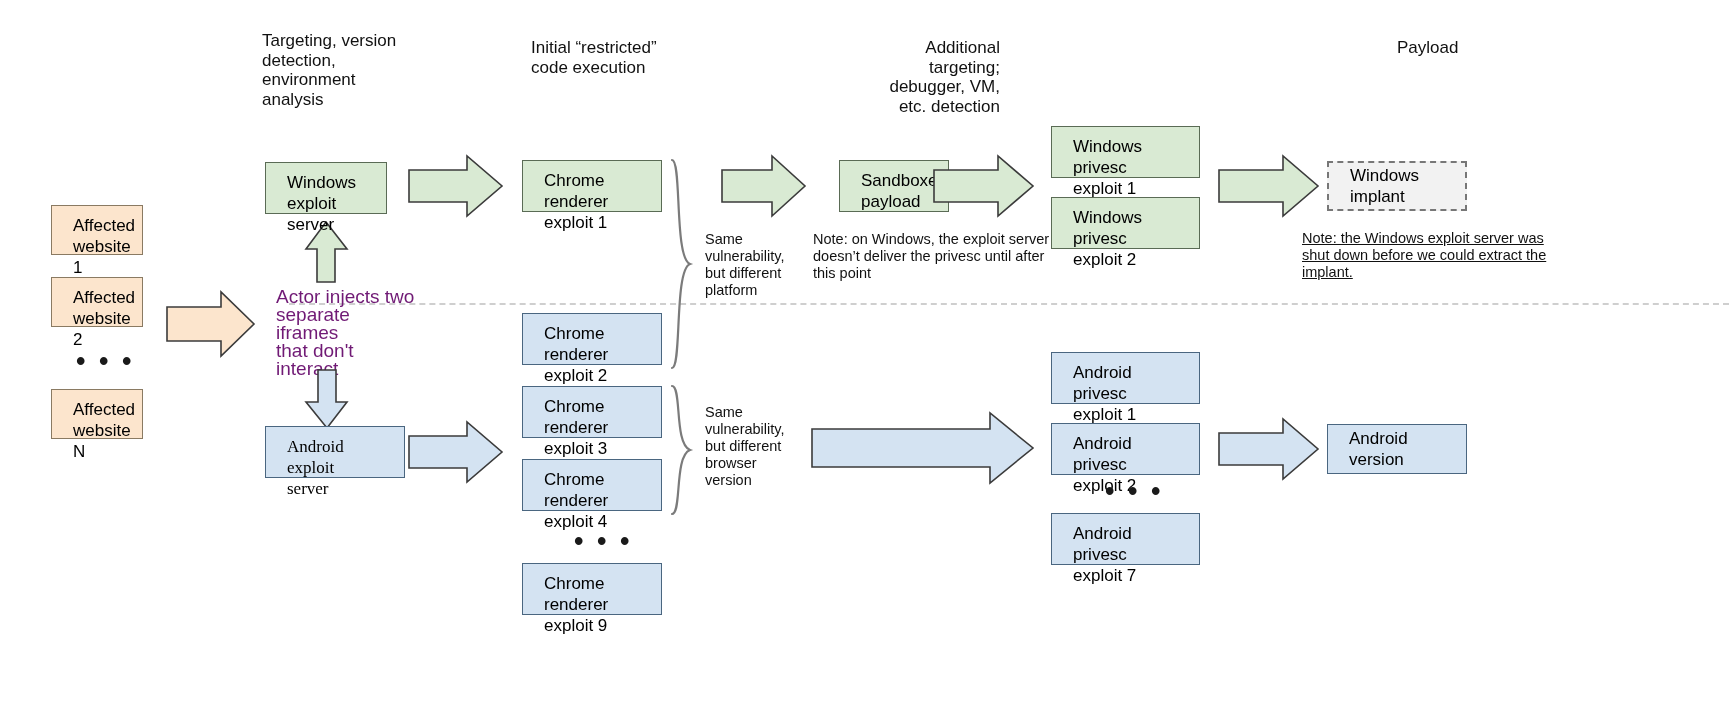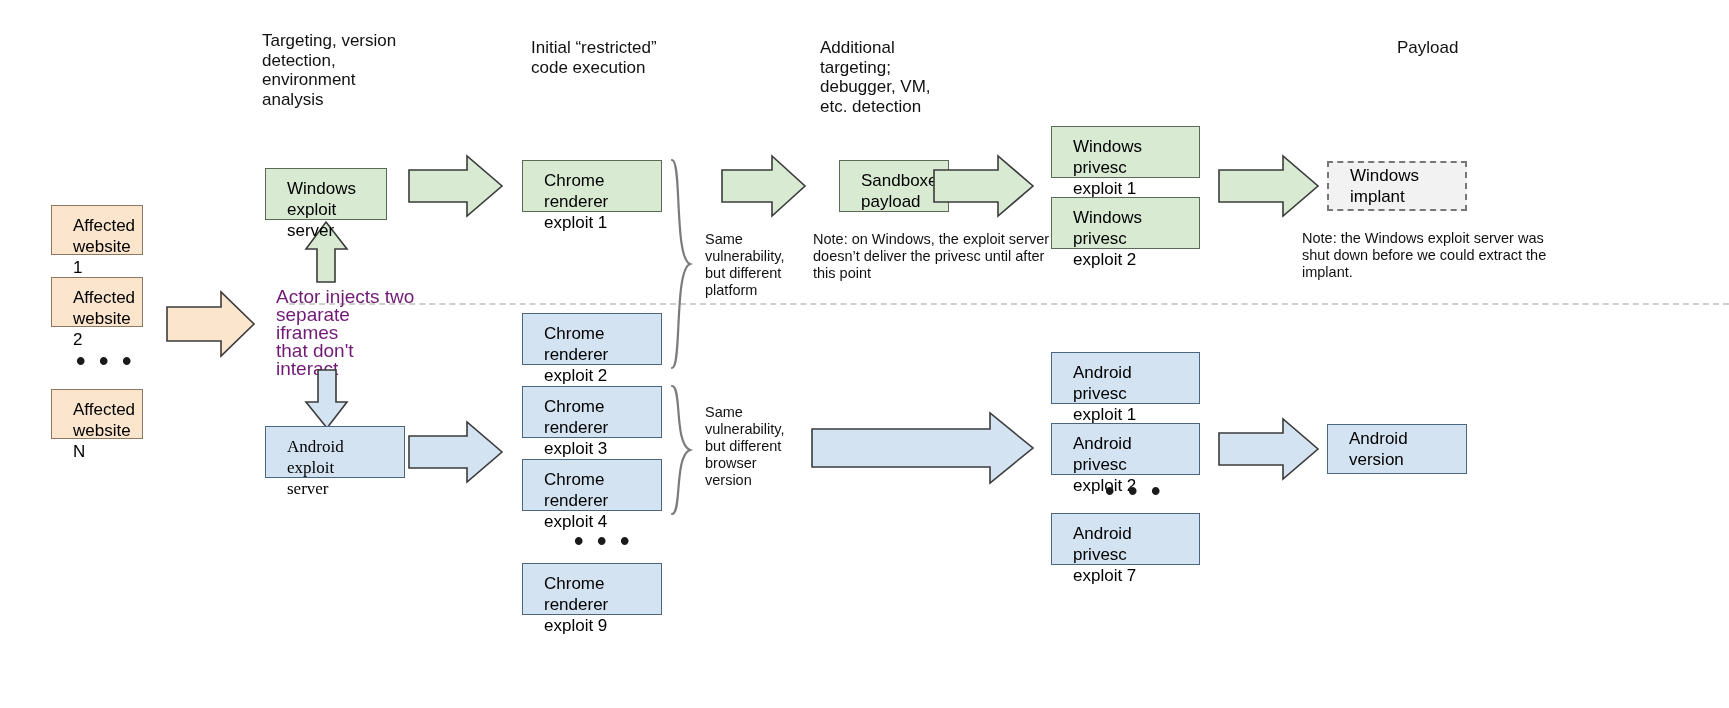--- a/index.html
+++ b/index.html
@@ -95,21 +95,21 @@
 <body>
 
 <div id="canvas">
 
   <div class="colhead" style="left:531px; top:38px; width:200px;">Initial “restricted”
 code execution</div>
   <div class="colhead" style="left:262px; top:31px; width:180px;">Targeting, version
 detection,
 environment
 analysis</div>
-  <div class="colhead" style="left:820px; top:38px; width:180px;">Additional
+  <div class="colhead" style="left:820px; top:38px; width:180px;text-align:right;">Additional
 targeting;
 debugger, VM,
 etc. detection</div>
   <div class="colhead" style="left:1397px; top:38px; width:160px;">Payload</div>
 
   <div class="sep" style="left:289px; top:303px; width:1440px;"></div>
 
   <div class="node peach" style="left:51px; top:205px; width:92px; height:50px;">Affected
 website 1</div>
   <div class="node peach" style="left:51px; top:277px; width:92px; height:50px;">Affected
@@ -133,21 +133,21 @@
       <polygon points="21,1 42,28 30,28 30,61 12,61 12,28 1,28" fill="#d9ead3" stroke="#3b3b3b" stroke-width="1.6"></polygon>
     </svg>
   </div>
 
   <div class="arrow-wrap" style="left:305px; top:369px;">
     <svg width="44" height="60" viewBox="0 0 44 60">
       <polygon points="13,1 31,1 31,33 42,33 22,59 1,33 13,33" fill="#d4e3f2" stroke="#3b3b3b" stroke-width="1.6"></polygon>
     </svg>
   </div>
 
-  <div class="node green" style="left:265px; top:168px; width:122px; height:52px;">Windows
+  <div class="node green" style="left:265px; top:162px; width:122px; height:52px;">Windows
 exploit server</div>
   <div class="node blue" style="left:265px; top:426px; width:140px; height:52px;font-family:Liberation Serif, serif;">Android exploit
 server</div>
 
   <div class="arrow-wrap" style="left:409px; top:155px;">
     <svg width="94" height="62" viewBox="0 0 94 62">
       <polygon points="0,15 58,15 58,1 93,31 58,61 58,47 0,47" fill="#d9ead3" stroke="#3b3b3b" stroke-width="1.6"></polygon>
     </svg>
   </div>
 
@@ -214,21 +214,21 @@
   <div class="node green" style="left:1051px; top:197px; width:149px; height:52px;">Windows privesc
 exploit 2</div>
 
   <div class="arrow-wrap" style="left:1219px; top:155px;">
     <svg width="100" height="62" viewBox="0 0 100 62">
       <polygon points="0,15 64,15 64,1 99,31 64,61 64,47 0,47" fill="#d9ead3" stroke="#3b3b3b" stroke-width="1.6"></polygon>
     </svg>
   </div>
 
   <div class="node dashed center-v" style="left:1327px; top:161px; width:140px; height:50px;">Windows implant</div>
-  <div class="note" style="left:1302px; top:230px; width:250px;">Note: the Windows exploit server was
+  <div class="note" style="left:1302px; top:230px; width:250px;text-decoration:underline;">Note: the Windows exploit server was
 shut down before we could extract the
 implant.</div>
 
   <div class="arrow-wrap" style="left:812px; top:412px;">
     <svg width="222" height="72" viewBox="0 0 222 72">
       <polygon points="0,17 178,17 178,1 221,36 178,71 178,55 0,55" fill="#d4e3f2" stroke="#3b3b3b" stroke-width="1.6"></polygon>
     </svg>
   </div>
 
   <div class="node blue" style="left:1051px; top:352px; width:149px; height:52px;">Android privesc

